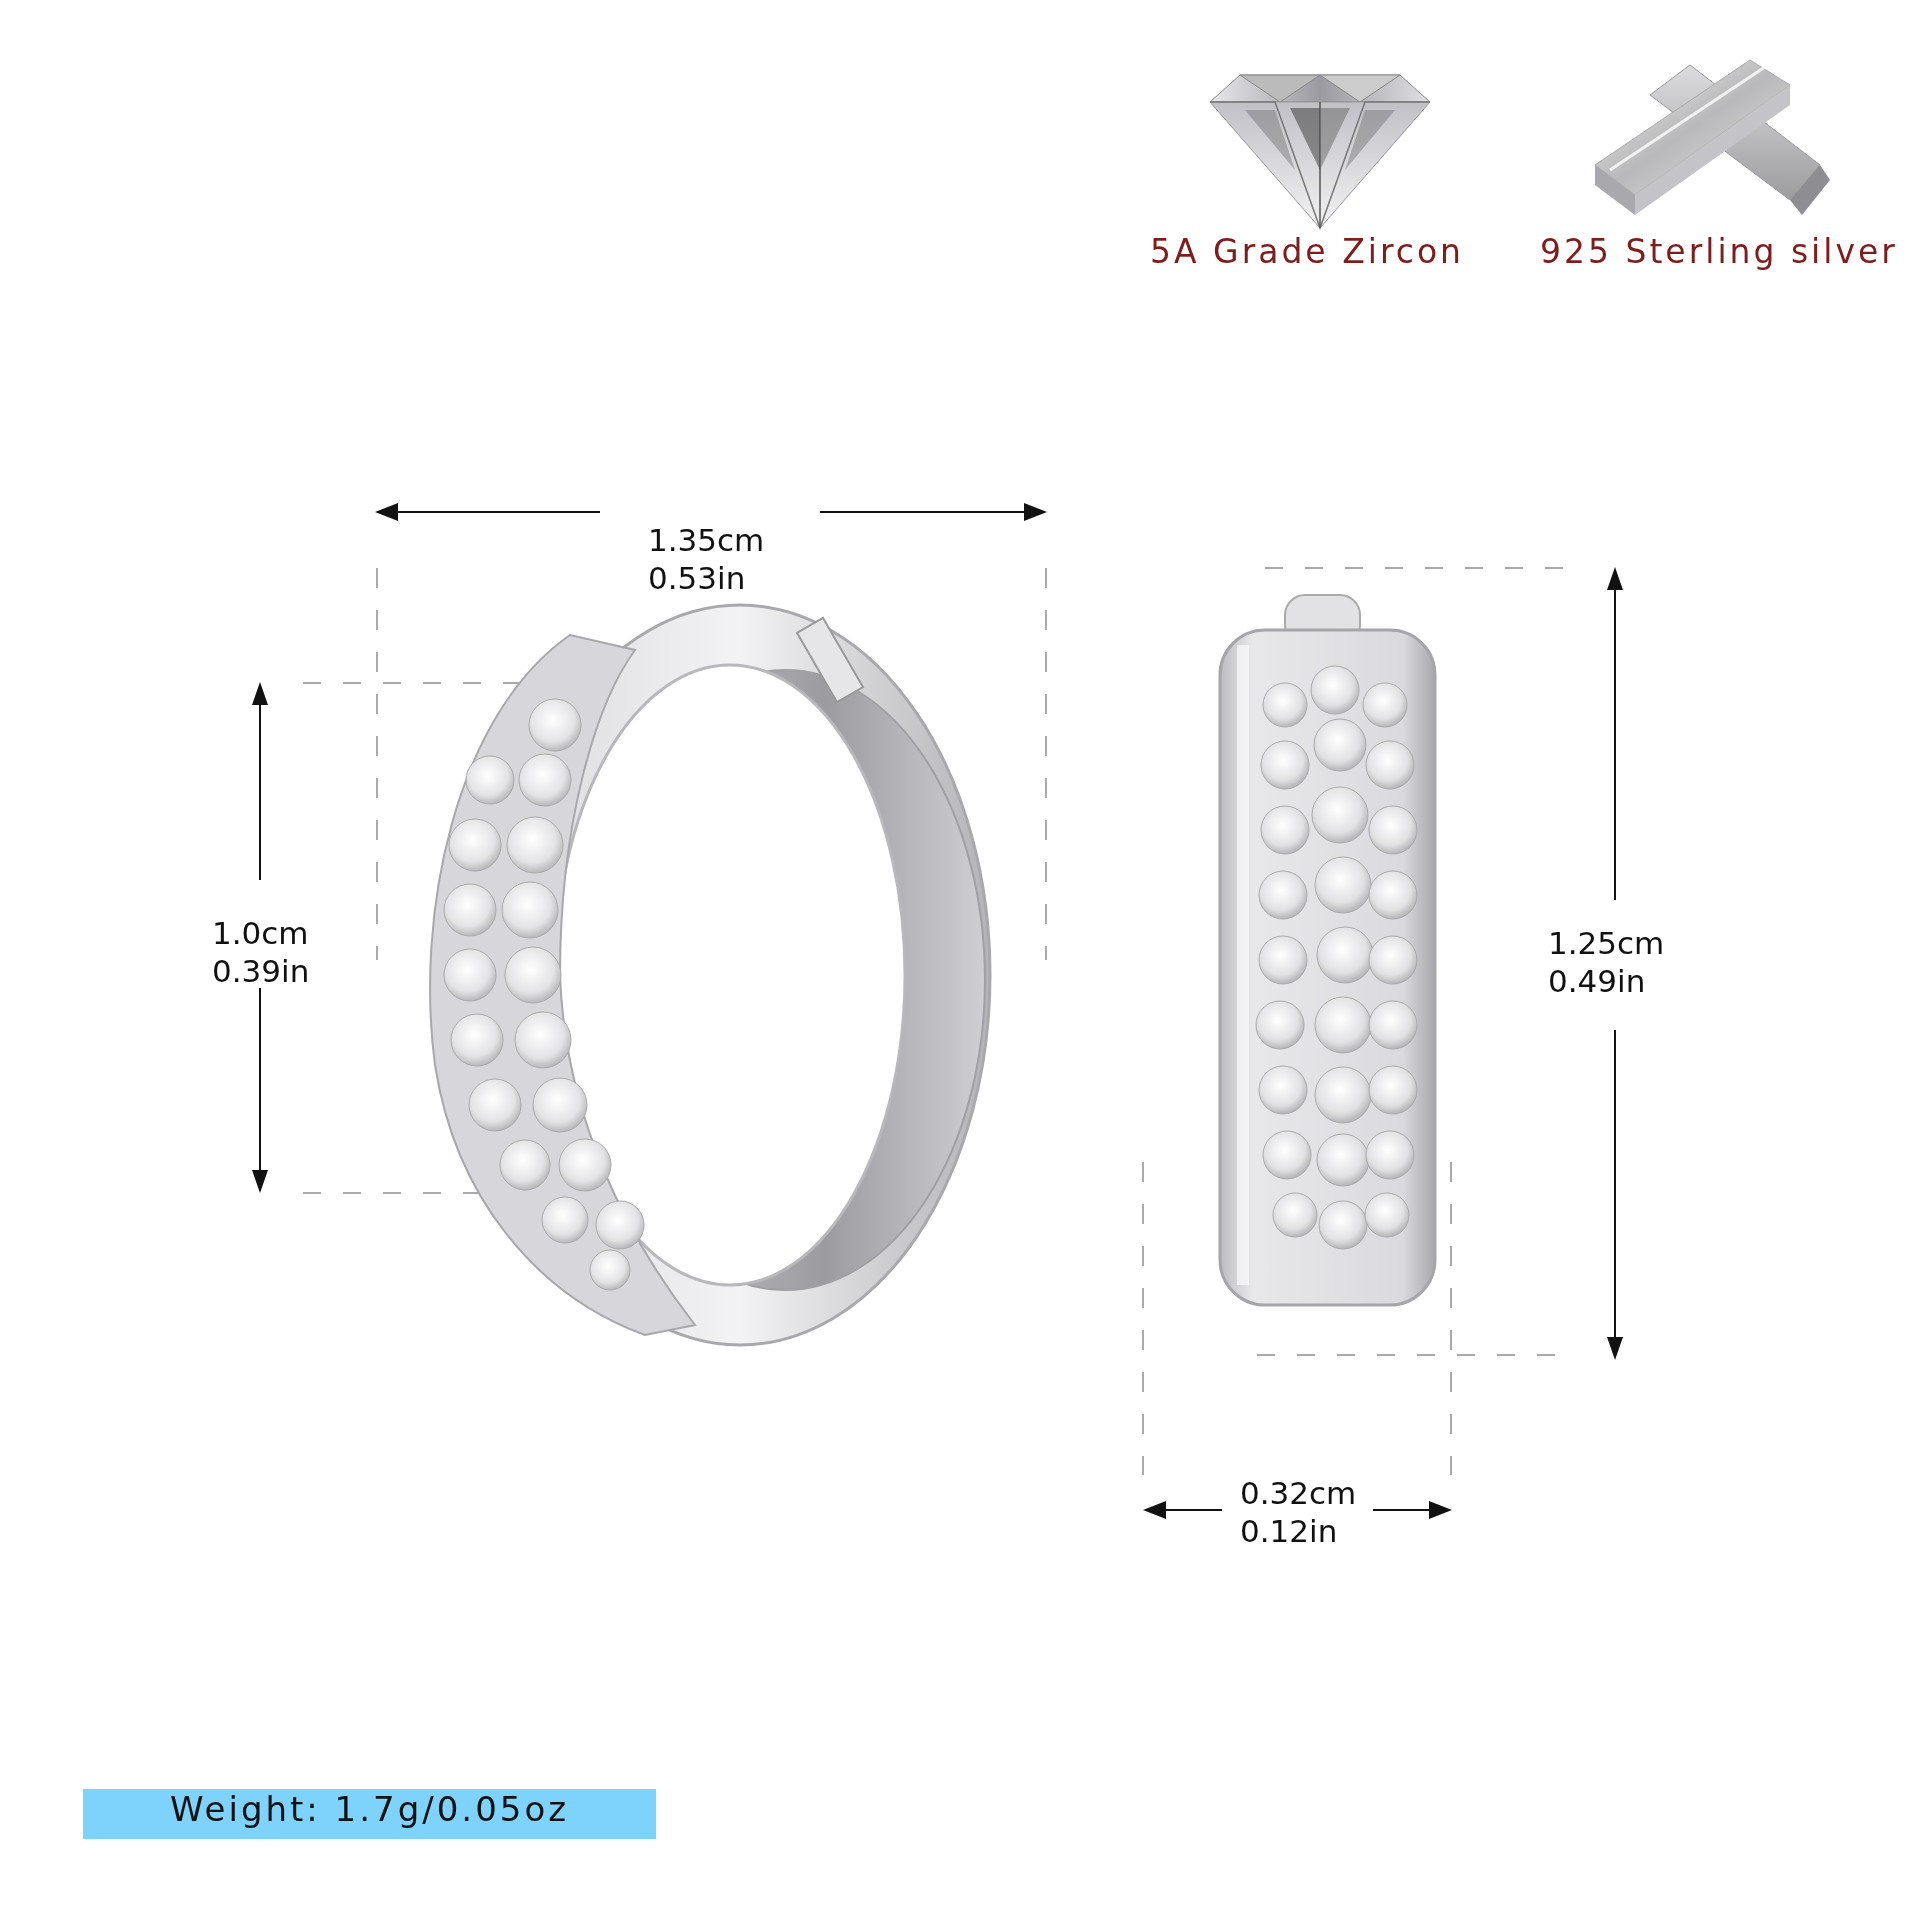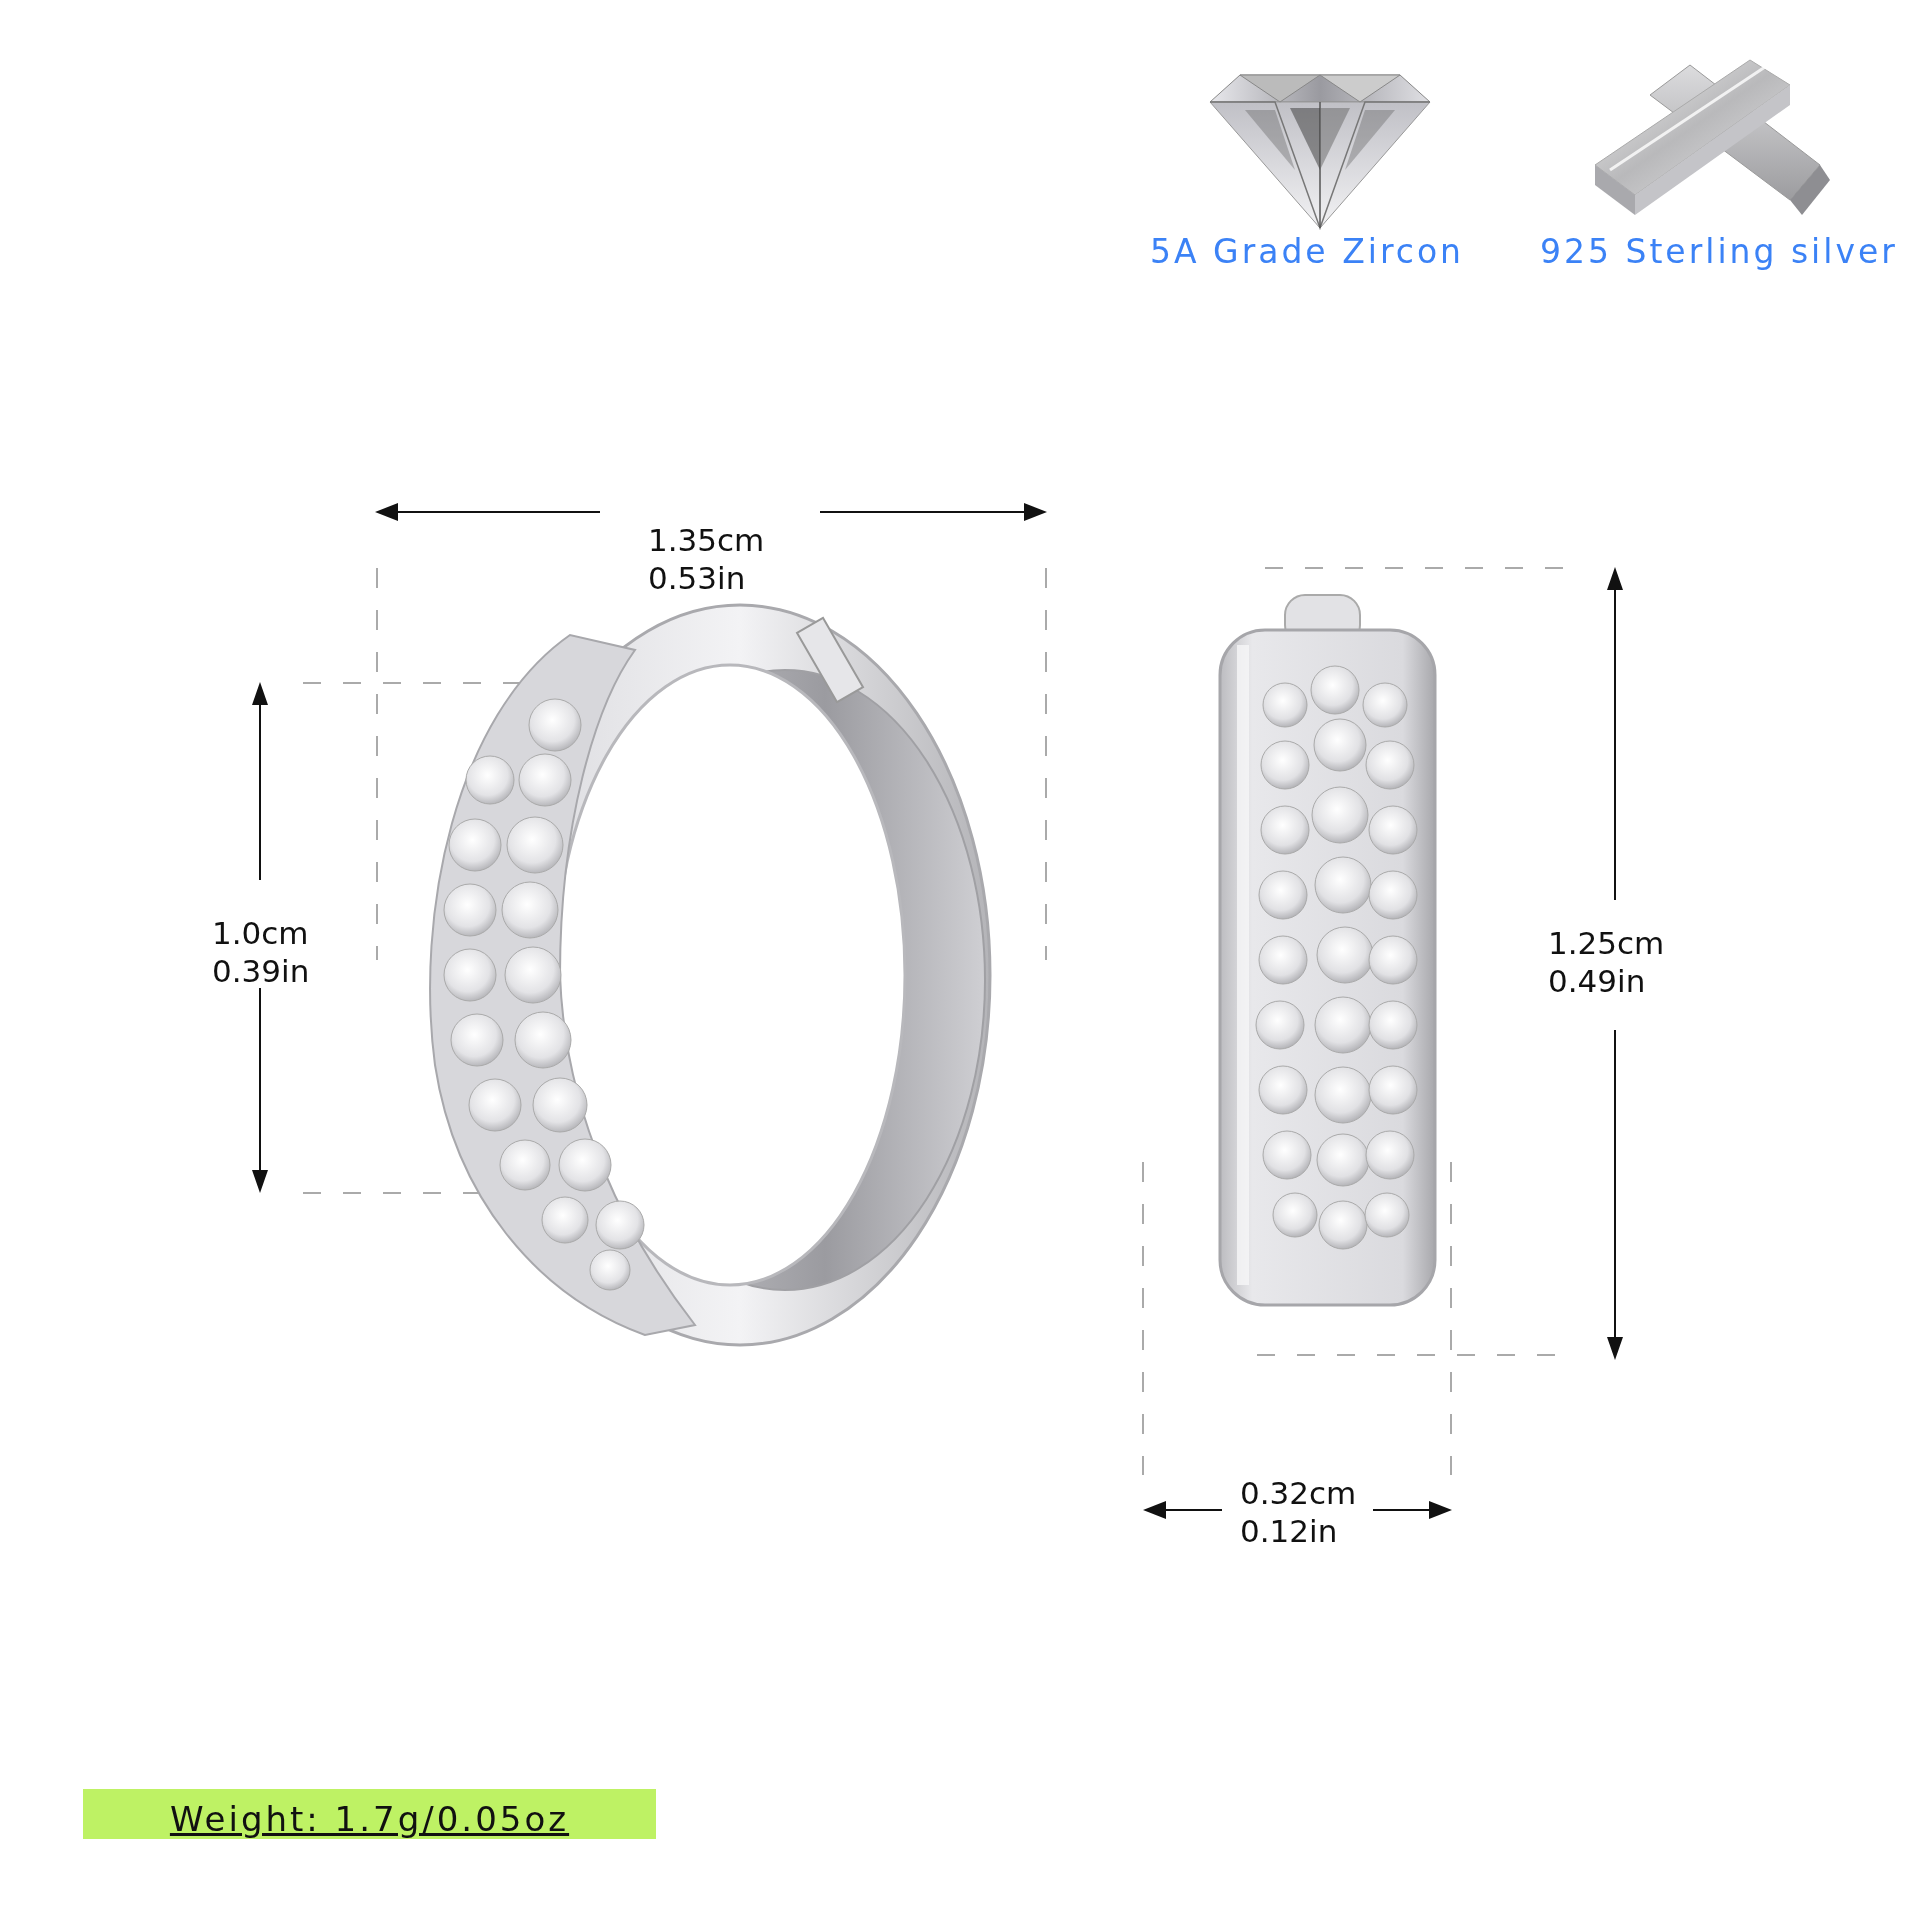--- a/index.html
+++ b/index.html
@@ -1,21 +1,21 @@
 <!DOCTYPE html>
 <html><head>
 <meta charset="utf-8">
 <style>
   html, body { margin:0; padding:0; background:#ffffff; }
   body { width:1920px; height:1920px; position:relative; overflow:hidden;
          font-family:"DejaVu Sans", "Liberation Sans", sans-serif; color:#111; }
   .abs { position:absolute; }
-  .feature-label { font-size:33px; letter-spacing:3px; color:#3b82f6; white-space:nowrap; }
+  .feature-label { font-size:33px; letter-spacing:3px; color:#7f1d1d; white-space:nowrap; }
   .dim-label { font-size:31px; line-height:38px; color:#111; white-space:nowrap; }
-  .weight-box { background:#bef264; display:flex; align-items:flex-end; justify-content:center;text-decoration:underline; }
+  .weight-box { background:#7dd3fc; display:flex; align-items:flex-start; justify-content:center; }
   .weight-text { font-size:34px; letter-spacing:3px; color:#111; }
   svg { overflow:visible; }
 </style>
 </head>
 <body>
 
 <div class="abs" style="left:1170px; top:60px; width:300px; height:220px;">
   <svg width="300" height="170" viewBox="0 0 300 170" style="position:absolute; left:0; top:0;">
     <defs>
       <linearGradient id="gemTop" x1="0" y1="0" x2="1" y2="0">

